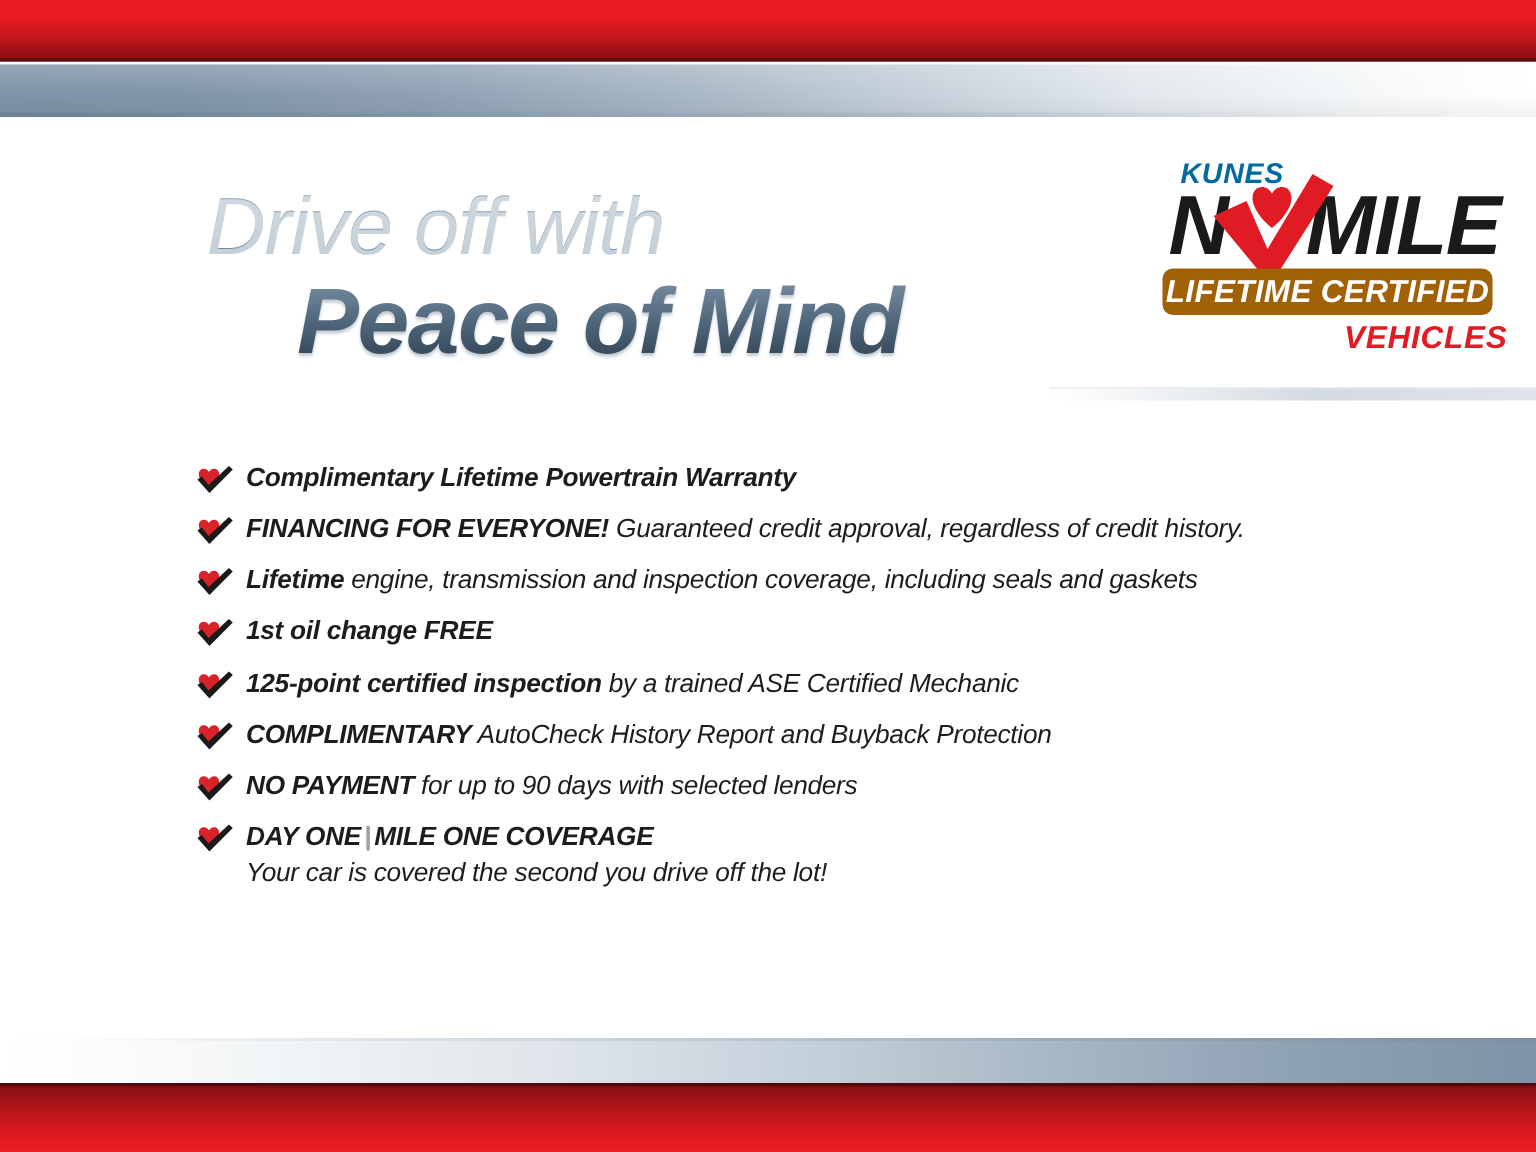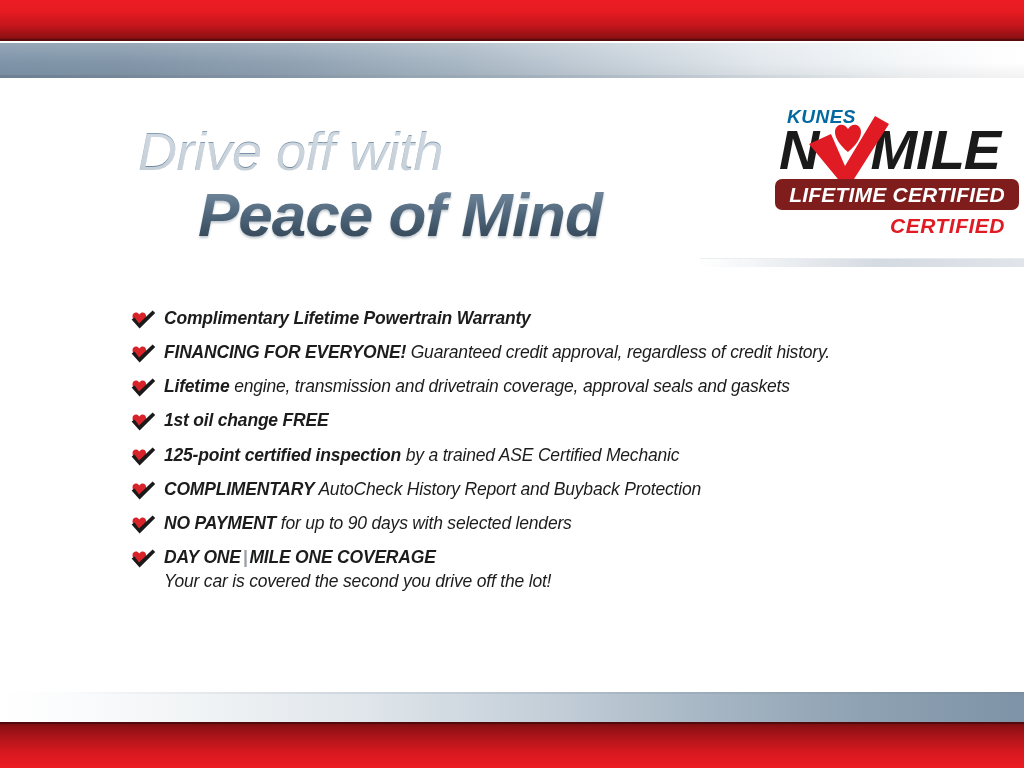--- a/index.html
+++ b/index.html
@@ -125,22 +125,22 @@
     font-size:56px; font-weight:bold; font-style:italic;
     color:#1a1a1a; letter-spacing:-1px; line-height:1;
     white-space:nowrap;
   }
   .logo .nofear .gap { display:inline-block; width:52px; }
   .logo .checkmark {
     position:absolute; left:30px; top:8px; width:86px; height:78px;
   }
   .logo .bar {
     position:absolute; left:0px; top:73px;
-    width:244px; height:31px;
-    background:#7f1d1d;
+    width:220px; height:31px;
+    background:#a16207;
     border-radius:7px;
     display:flex; align-items:center; justify-content:center;
   }
   .logo .bar span {
     color:#ffffff; font-size:21px; font-weight:bold; font-style:italic;
     letter-spacing:.2px; white-space:nowrap;
   }
   .logo .vehicles {
     position:absolute; right:8px; top:108px;
     font-size:21px; font-weight:bold; font-style:italic;
@@ -203,21 +203,21 @@
     <svg class="checkmark" viewBox="0 0 86 78">
       <path d="M4 30 L26 20 L40 52 L70 2 L84 10 L42 76 Z" fill="#e01b24"></path>
       <path d="M30 18 C30 10, 39 8, 43 15 C47 8, 56 10, 56 18 C56 28, 43 38, 43 38 C43 38, 30 28, 30 18 Z" fill="#e01b24"></path>
       <path d="M33 20 C33 14, 39 13, 42.5 18.5 C46 13, 52 14, 52 20 C52 27, 42.5 34, 42.5 34 C42.5 34, 33 27, 33 20 Z" fill="#ffffff" opacity="0"></path>
     </svg>
 
     <div class="bar">
       <span>LIFETIME CERTIFIED</span>
     </div>
 
-    <div class="vehicles">CERTIFIED</div>
+    <div class="vehicles">VEHICLES</div>
   </div>
 
   <div class="bullets">
 
     <div class="bullet">
       <svg class="mark" viewBox="0 0 26 21">
         <path d="M2.5 7.2 C2.5 3.3, 7.2 2.2, 9.3 5.6 C11.4 2.2, 16.1 3.3, 16.1 7.2 C16.1 12.3, 9.3 17.4, 9.3 17.4 C9.3 17.4, 2.5 12.3, 2.5 7.2 Z" fill="#d8232a"></path>
         <path d="M1.6 10.6 L4.6 8.6 L9.0 14.4 L22.6 1.6 L25.2 4.0 L9.6 19.6 Z" fill="#1a1a1a"></path>
       </svg>
       <b>Complimentary Lifetime Powertrain Warranty</b><span class="rest"></span>
@@ -229,21 +229,21 @@
         <path d="M1.6 10.6 L4.6 8.6 L9.0 14.4 L22.6 1.6 L25.2 4.0 L9.6 19.6 Z" fill="#1a1a1a"></path>
       </svg>
       <b>FINANCING FOR EVERYONE!</b><span class="rest"> Guaranteed credit approval, regardless of credit history.</span>
     </div>
 
     <div class="bullet">
       <svg class="mark" viewBox="0 0 26 21">
         <path d="M2.5 7.2 C2.5 3.3, 7.2 2.2, 9.3 5.6 C11.4 2.2, 16.1 3.3, 16.1 7.2 C16.1 12.3, 9.3 17.4, 9.3 17.4 C9.3 17.4, 2.5 12.3, 2.5 7.2 Z" fill="#d8232a"></path>
         <path d="M1.6 10.6 L4.6 8.6 L9.0 14.4 L22.6 1.6 L25.2 4.0 L9.6 19.6 Z" fill="#1a1a1a"></path>
       </svg>
-      <b>Lifetime</b><span class="rest"> engine, transmission and drivetrain coverage, approval seals and gaskets</span>
+      <b>Lifetime</b><span class="rest"> engine, transmission and inspection coverage, including seals and gaskets</span>
     </div>
 
     <div class="bullet">
       <svg class="mark" viewBox="0 0 26 21">
         <path d="M2.5 7.2 C2.5 3.3, 7.2 2.2, 9.3 5.6 C11.4 2.2, 16.1 3.3, 16.1 7.2 C16.1 12.3, 9.3 17.4, 9.3 17.4 C9.3 17.4, 2.5 12.3, 2.5 7.2 Z" fill="#d8232a"></path>
         <path d="M1.6 10.6 L4.6 8.6 L9.0 14.4 L22.6 1.6 L25.2 4.0 L9.6 19.6 Z" fill="#1a1a1a"></path>
       </svg>
       <b>1st oil change FREE</b><span class="rest"></span>
     </div>
 

